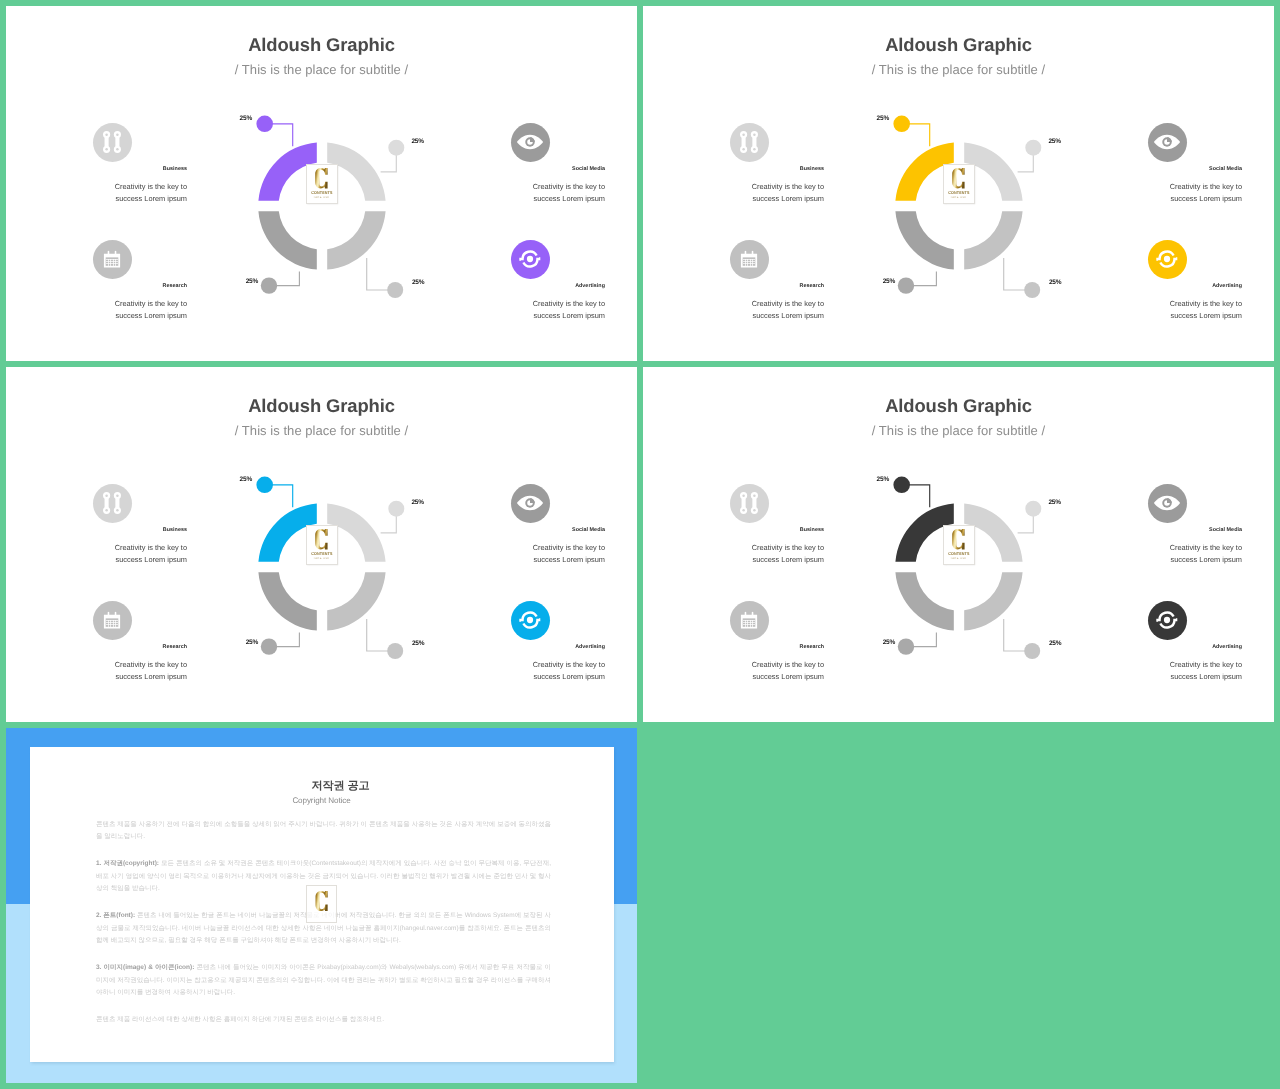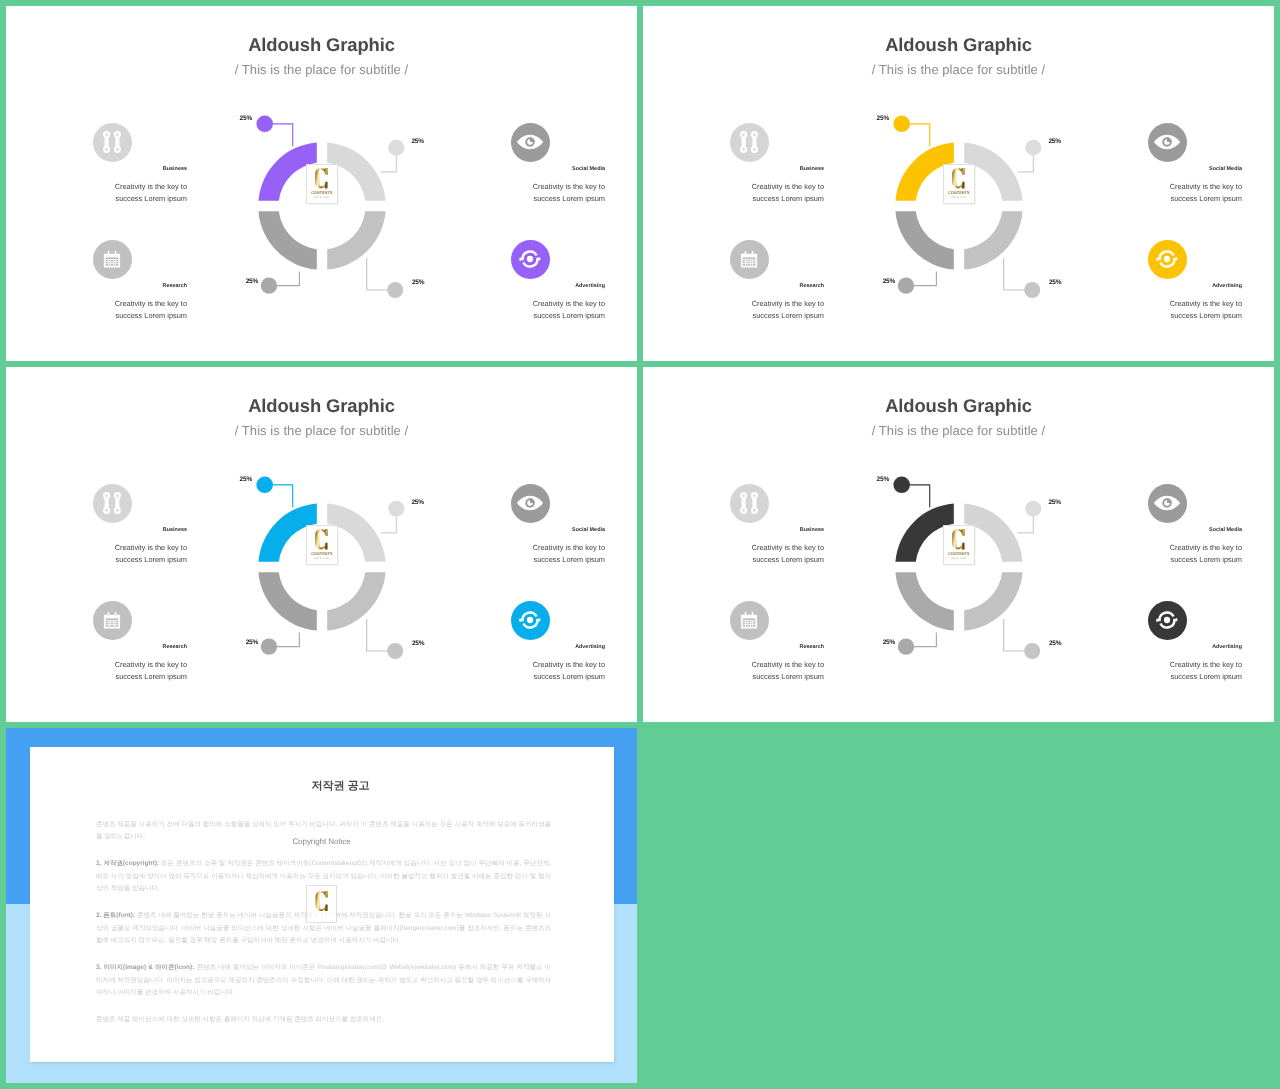--- a/index.html
+++ b/index.html
@@ -49,21 +49,21 @@
   .p-bl{left:239.7px;top:271.7px;}
   .p-br{left:405.9px;top:273.3px;}
 
   
   .notice-outer{position:absolute;left:0;top:0;width:631px;height:355px;}
   .notice-band-top{position:absolute;left:0;top:0;width:631px;height:176px;background:#45A0F2;}
   .notice-band-bot{position:absolute;left:0;top:176px;width:631px;height:179px;background:#B1E0FC;}
   .notice-card{position:absolute;left:23.5px;top:19.3px;width:584px;height:314.5px;background:#fff;
     box-shadow:1.2px 1.6px 3px rgba(40,80,120,0.16);}
   .nt-ko{position:absolute;left:0;right:0;top:31.5px;text-align:center;font-size:11.2px;font-weight:bold;color:#4a4a4a;letter-spacing:-0.2px;padding-left:38px;}
-  .nt-en{position:absolute;left:0;right:0;top:48.5px;text-align:center;font-size:8.1px;color:#8a8a8a;letter-spacing:-0.1px;margin-top:41px;}
+  .nt-en{position:absolute;left:0;right:0;top:48.5px;text-align:center;font-size:8.1px;color:#8a8a8a;letter-spacing:-0.1px;}
   .nbody{position:absolute;left:66.5px;top:71.6px;width:455px;font-size:6.5px;line-height:12.3px;color:#c8c8c8;text-align:justify;}
   .nbody p{margin:0 0 15px 0;}
   .nbody p:last-child{margin-bottom:0;}
   .nbody b{color:#a0a0a0;font-weight:bold;}
   .nlogo{position:absolute;left:276px;top:137.4px;width:31.5px;height:38.7px;
     background:rgba(255,255,255,0.72);border:0.55px solid rgba(215,212,205,0.75);
     display:flex;align-items:flex-start;justify-content:center;padding-top:5.0px;box-sizing:border-box;}
 </style>
 </head>
 <body>

